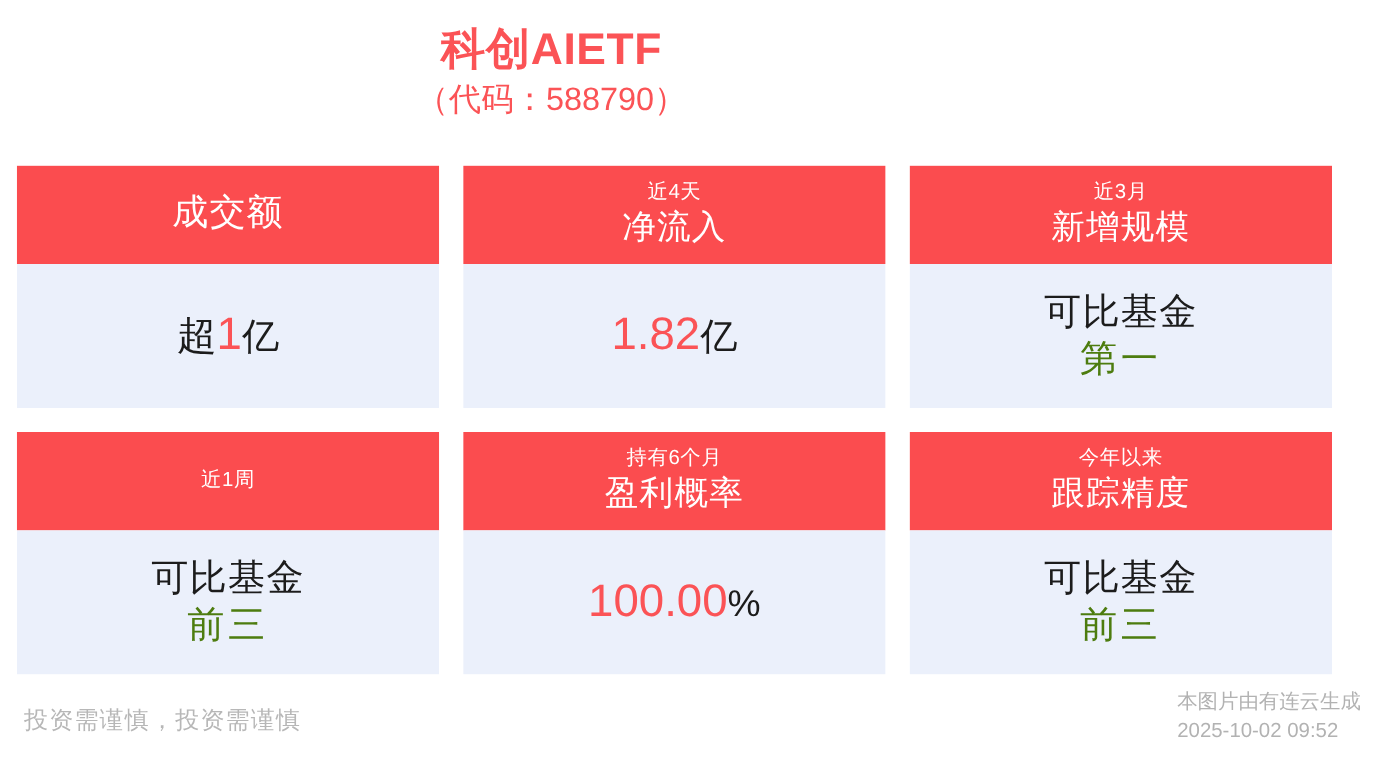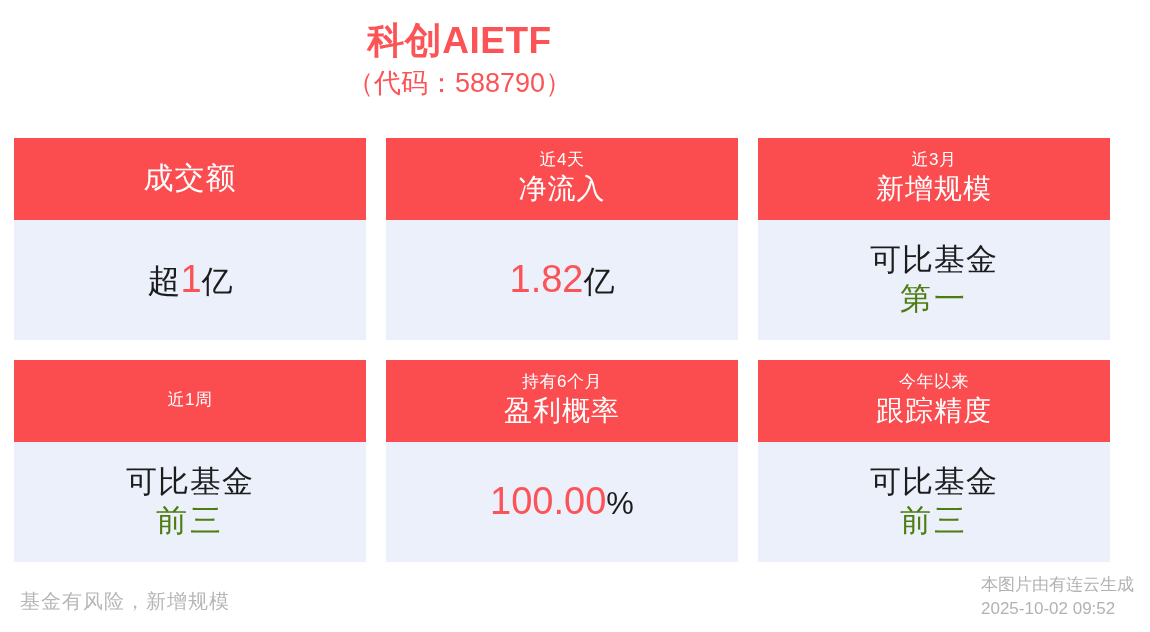--- a/index.html
+++ b/index.html
@@ -223,17 +223,17 @@
       <div class="head-main">跟踪精度</div>
     </div>
     <div class="card-body">
       <div class="body-two-top">可比基金</div>
       <div class="body-two-bottom">前三</div>
     </div>
   </div>
 
 </div>
 
-<div class="footer-left">基金有风险，新增规模</div>
+<div class="footer-left">投资需谨慎，投资需谨慎</div>
 <div class="footer-right">
   <div>本图片由有连云生成</div>
   <div>2025-10-02 09:52</div>
 </div>
 
 </body></html>

